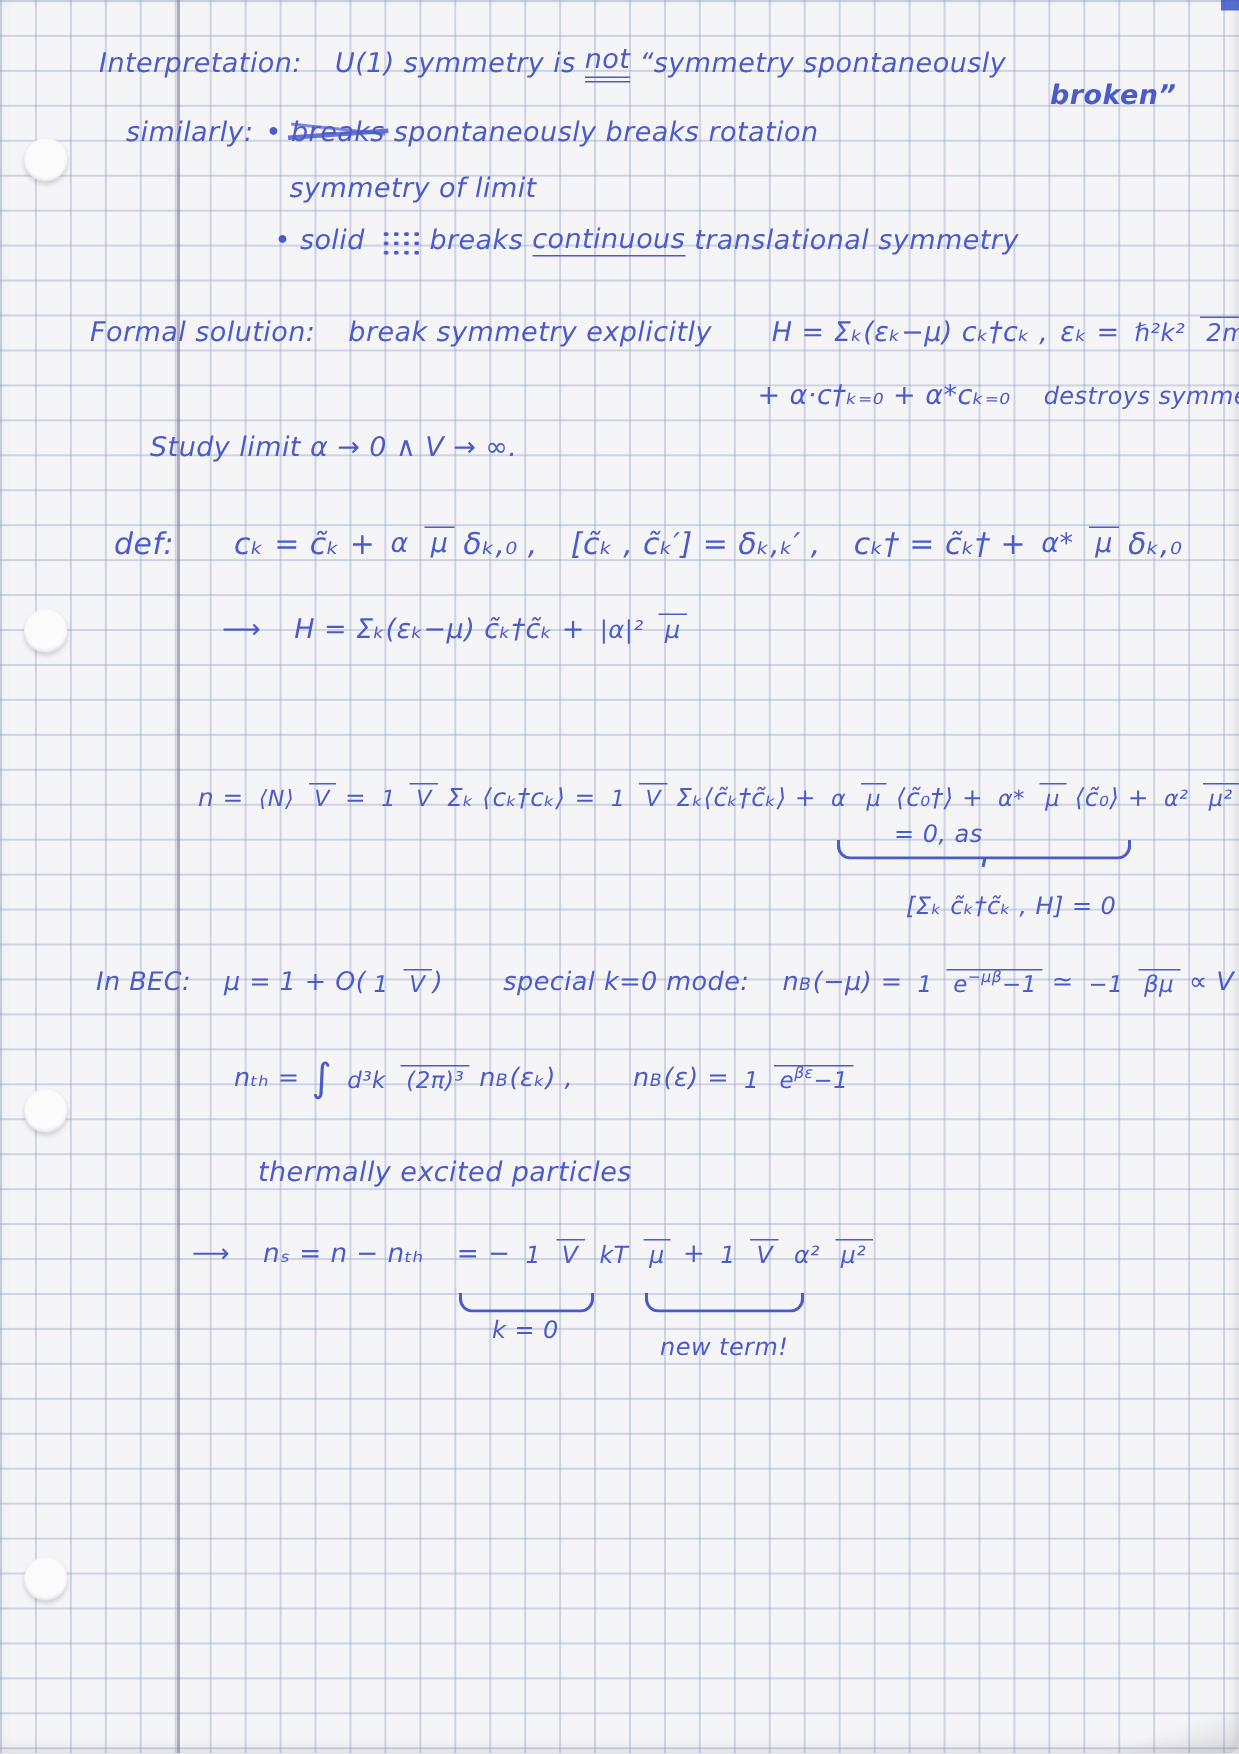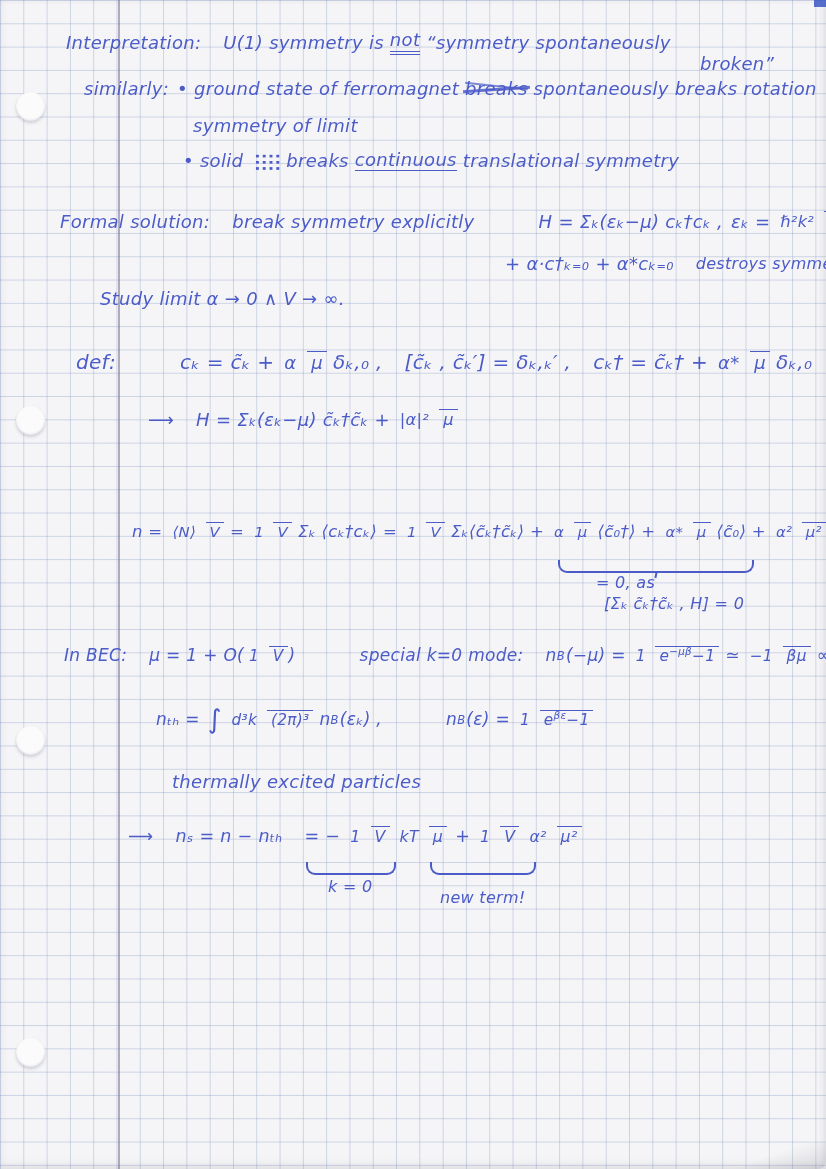--- a/index.html
+++ b/index.html
@@ -35,21 +35,21 @@
     background:linear-gradient(160deg, transparent 55%, rgba(120,120,135,0.22));
     border-bottom-right-radius:8px;
   }
   
   .hw{
     position:absolute;display:flex;align-items:center;white-space:nowrap;
     color:var(--ink,#4b5bc8);
     font-style:italic;font-size:18px;letter-spacing:0.3px;line-height:1.05;
   }
   .hw span{display:inline-block;}
-  .gap-s{margin-left:8px;} .gap-m{margin-left:22px;} .gap-l{margin-left:64px;}
+  .gap-s{margin-left:8px;} .gap-m{margin-left:22px;} .gap-l{margin-left:40px;}
   .tok{margin-left:6px;}
   .frac{display:inline-flex;flex-direction:column;align-items:center;vertical-align:middle;margin-left:6px;line-height:1;}
   .frac .num{padding:0 4px 2px;font-size:0.9em;}
   .frac .den{border-top:1.7px solid currentColor;padding:2px 4px 0;font-size:0.9em;}
   sup.sp{font-size:0.68em;vertical-align:super;line-height:0;}
   sub.sb{font-size:0.68em;vertical-align:sub;line-height:0;}
   .uline{border-bottom:1.8px solid currentColor;padding-bottom:1px;}
   .uline2{border-bottom:4px double currentColor;padding-bottom:1px;}
   .struck{position:relative;}
   .struck::after{content:"";position:absolute;left:-2px;right:-2px;top:45%;height:3px;background:currentColor;transform:rotate(-4deg);opacity:.85;}
@@ -83,28 +83,27 @@
   <div class="punch-hole" style="top:1038px;"></div>
   <div class="corner-mark"></div>
   <div class="curl"></div>
 
   <div class="hw" style="left:66px;top:28px;height:30px;">
     <span>Interpretation:</span>
     <span class="gap-m">U(1) symmetry is</span>
     <span class="tok uline2">not</span>
     <span class="tok">“symmetry spontaneously</span>
   </div>
-  <div class="hw" style="left:700px;top:52px;height:24px;">
+  <div class="hw" style="left:700px;top:52px;height:24px;font-weight:bold;">
     <span>broken”</span>
   </div>
 
   <div class="hw" style="left:84px;top:74px;height:30px;">
     <span>similarly:</span>
     <span class="gap-s">•</span>
-    <span class="tok">ground state of ferromagnet</span>
     <span class="tok struck">breaks</span>
     <span class="tok">spontaneously breaks rotation</span>
   </div>
   <div class="hw" style="left:193px;top:112px;height:28px;">
     <span>symmetry of limit</span>
   </div>
 
   <div class="hw" style="left:183px;top:146px;height:30px;">
     <span>•</span>
     <span class="tok">solid</span>
@@ -187,21 +186,21 @@
       <span class="num">α*</span>
       <span class="den">μ</span>
     </span>
     <span class="tok">⟨c̃₀⟩ +</span>
     <span class="frac">
       <span class="num">α²</span>
       <span class="den">μ²</span>
     </span>
   </div>
   <div class="underbrace curly" style="left:558px;top:560px;width:192px;"></div>
-  <div class="hw small-note" style="left:596px;top:572px;height:22px;">
+  <div class="hw small-note" style="left:596px;top:545px;height:22px;">
     <span>= 0, as</span>
   </div>
   <div class="hw small-note" style="left:604px;top:592px;height:24px;">
     <span>[Σₖ c̃ₖ†c̃ₖ , H] = 0</span>
   </div>
 
   <div class="hw" style="left:64px;top:628px;height:56px;font-size:17px;">
     <span>In BEC:</span>
     <span class="gap-m">μ = 1 + O(</span>
     <span class="frac" style="margin-left:1px;">

